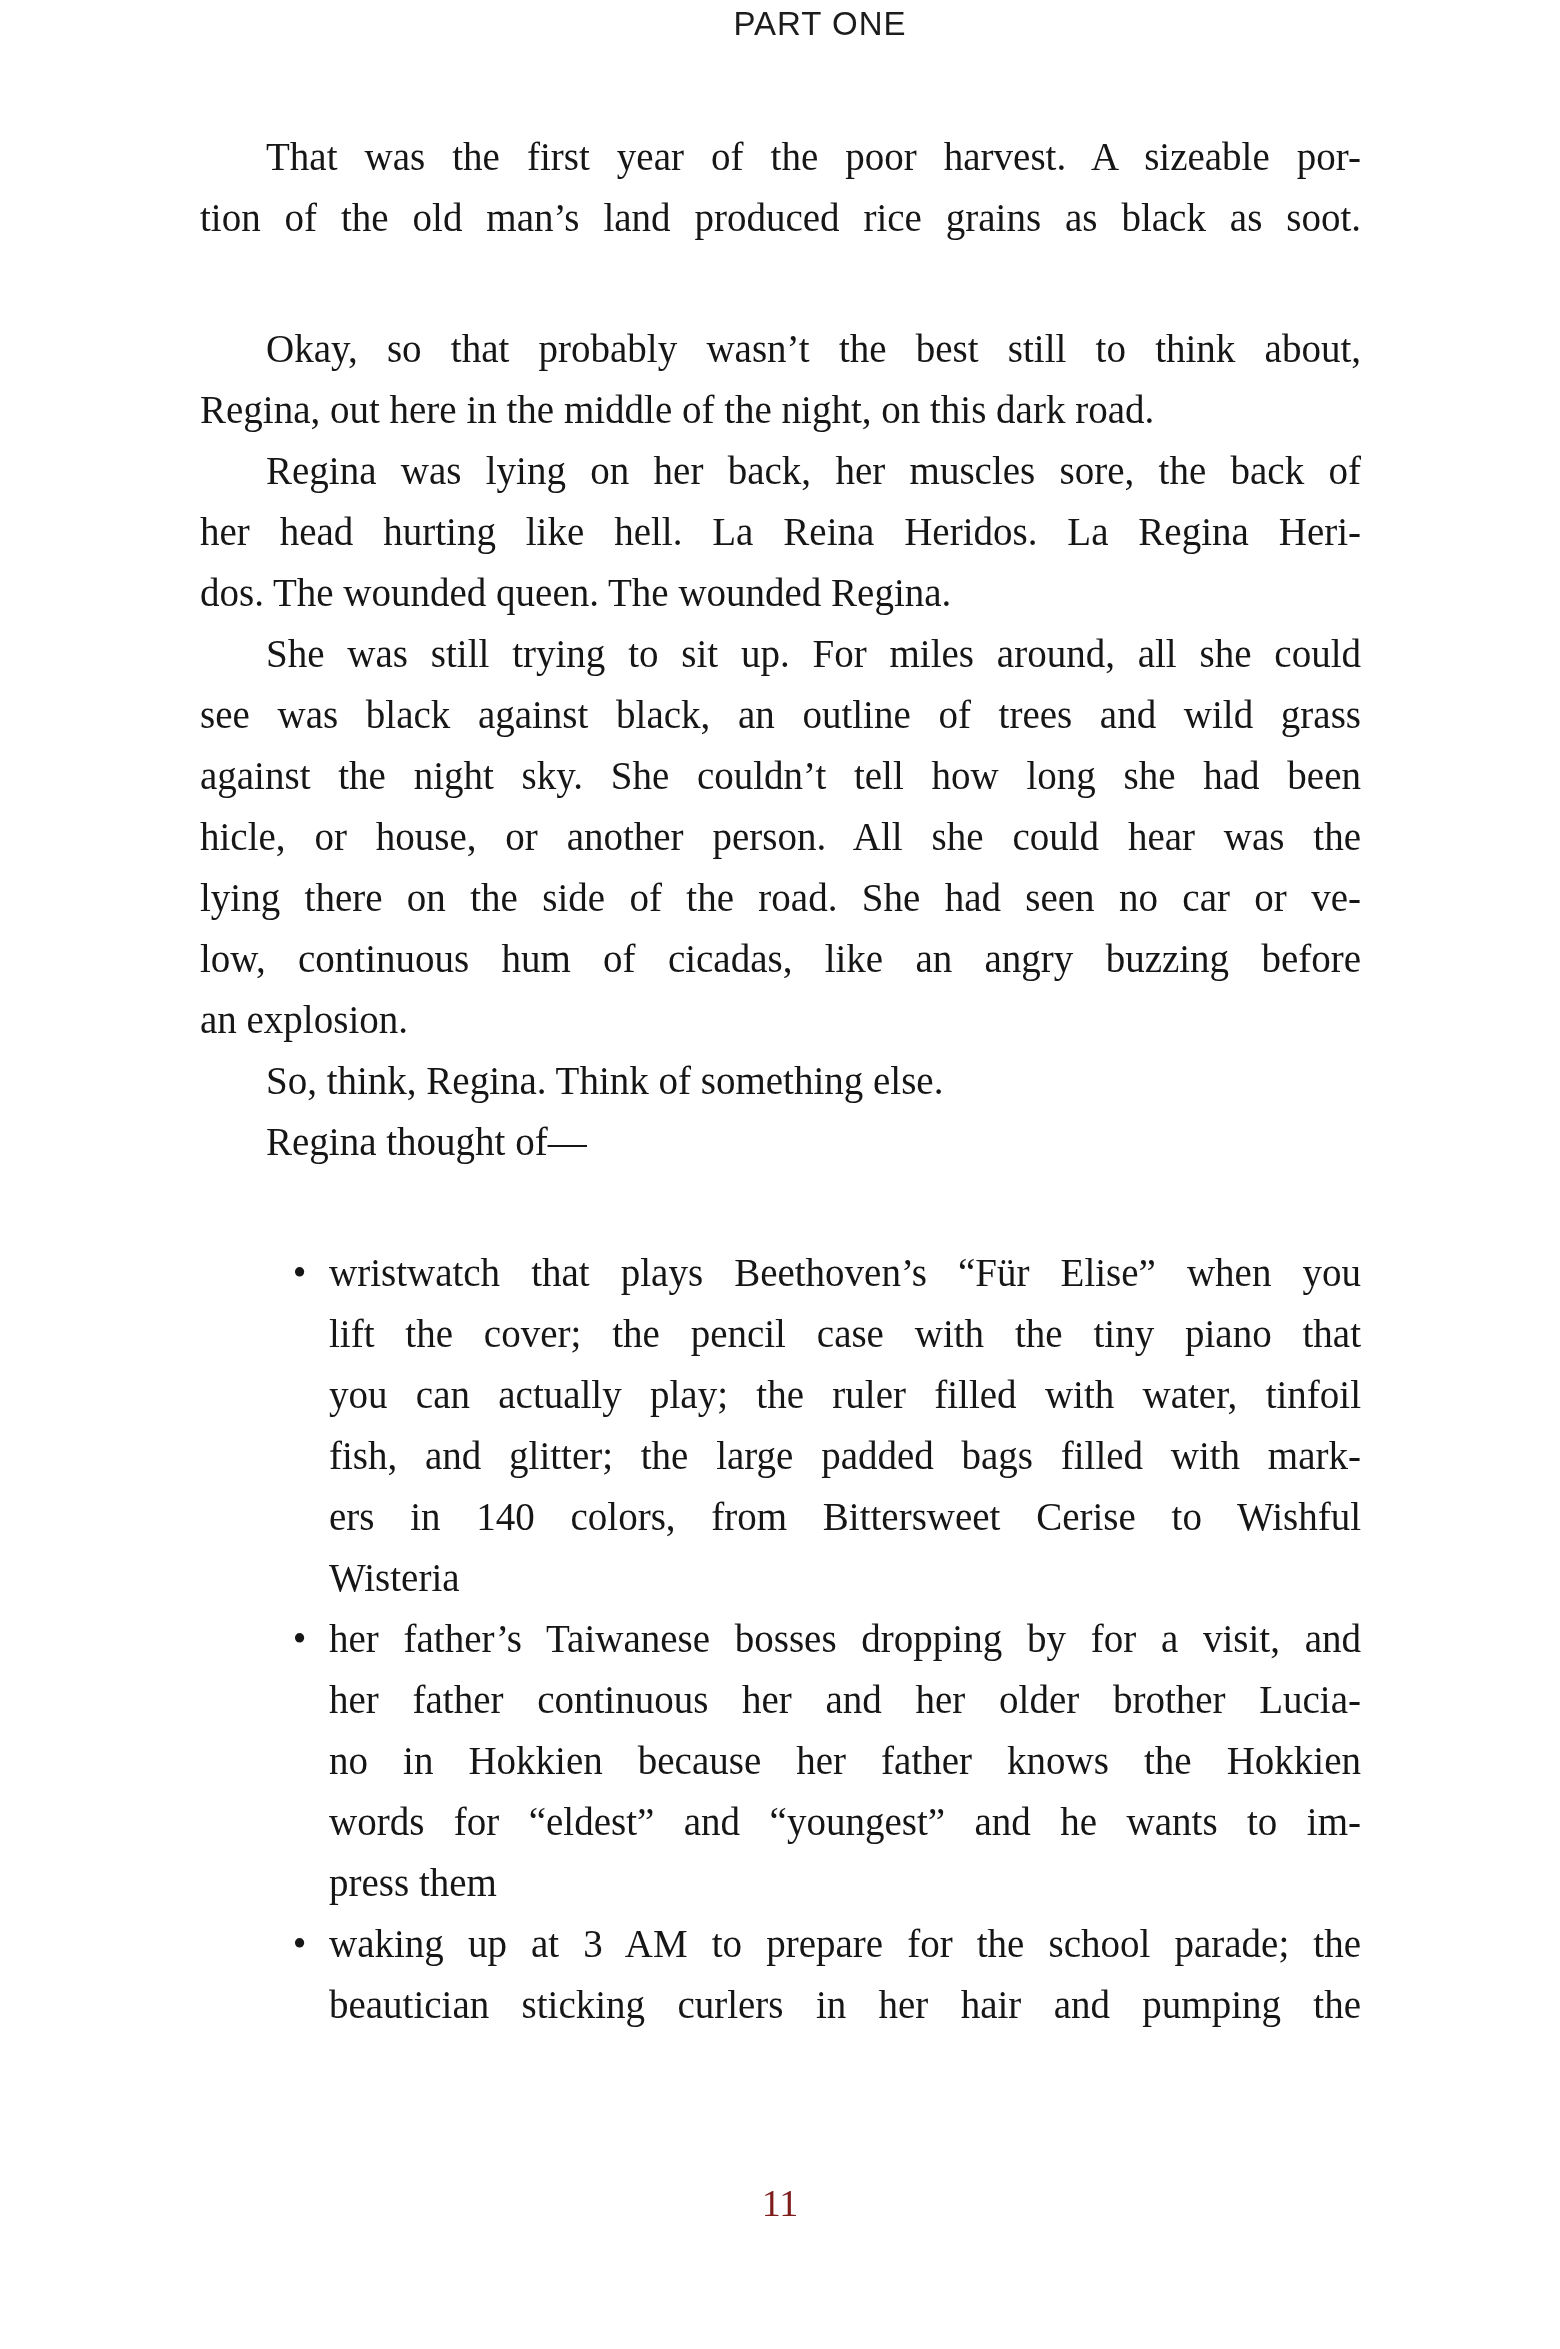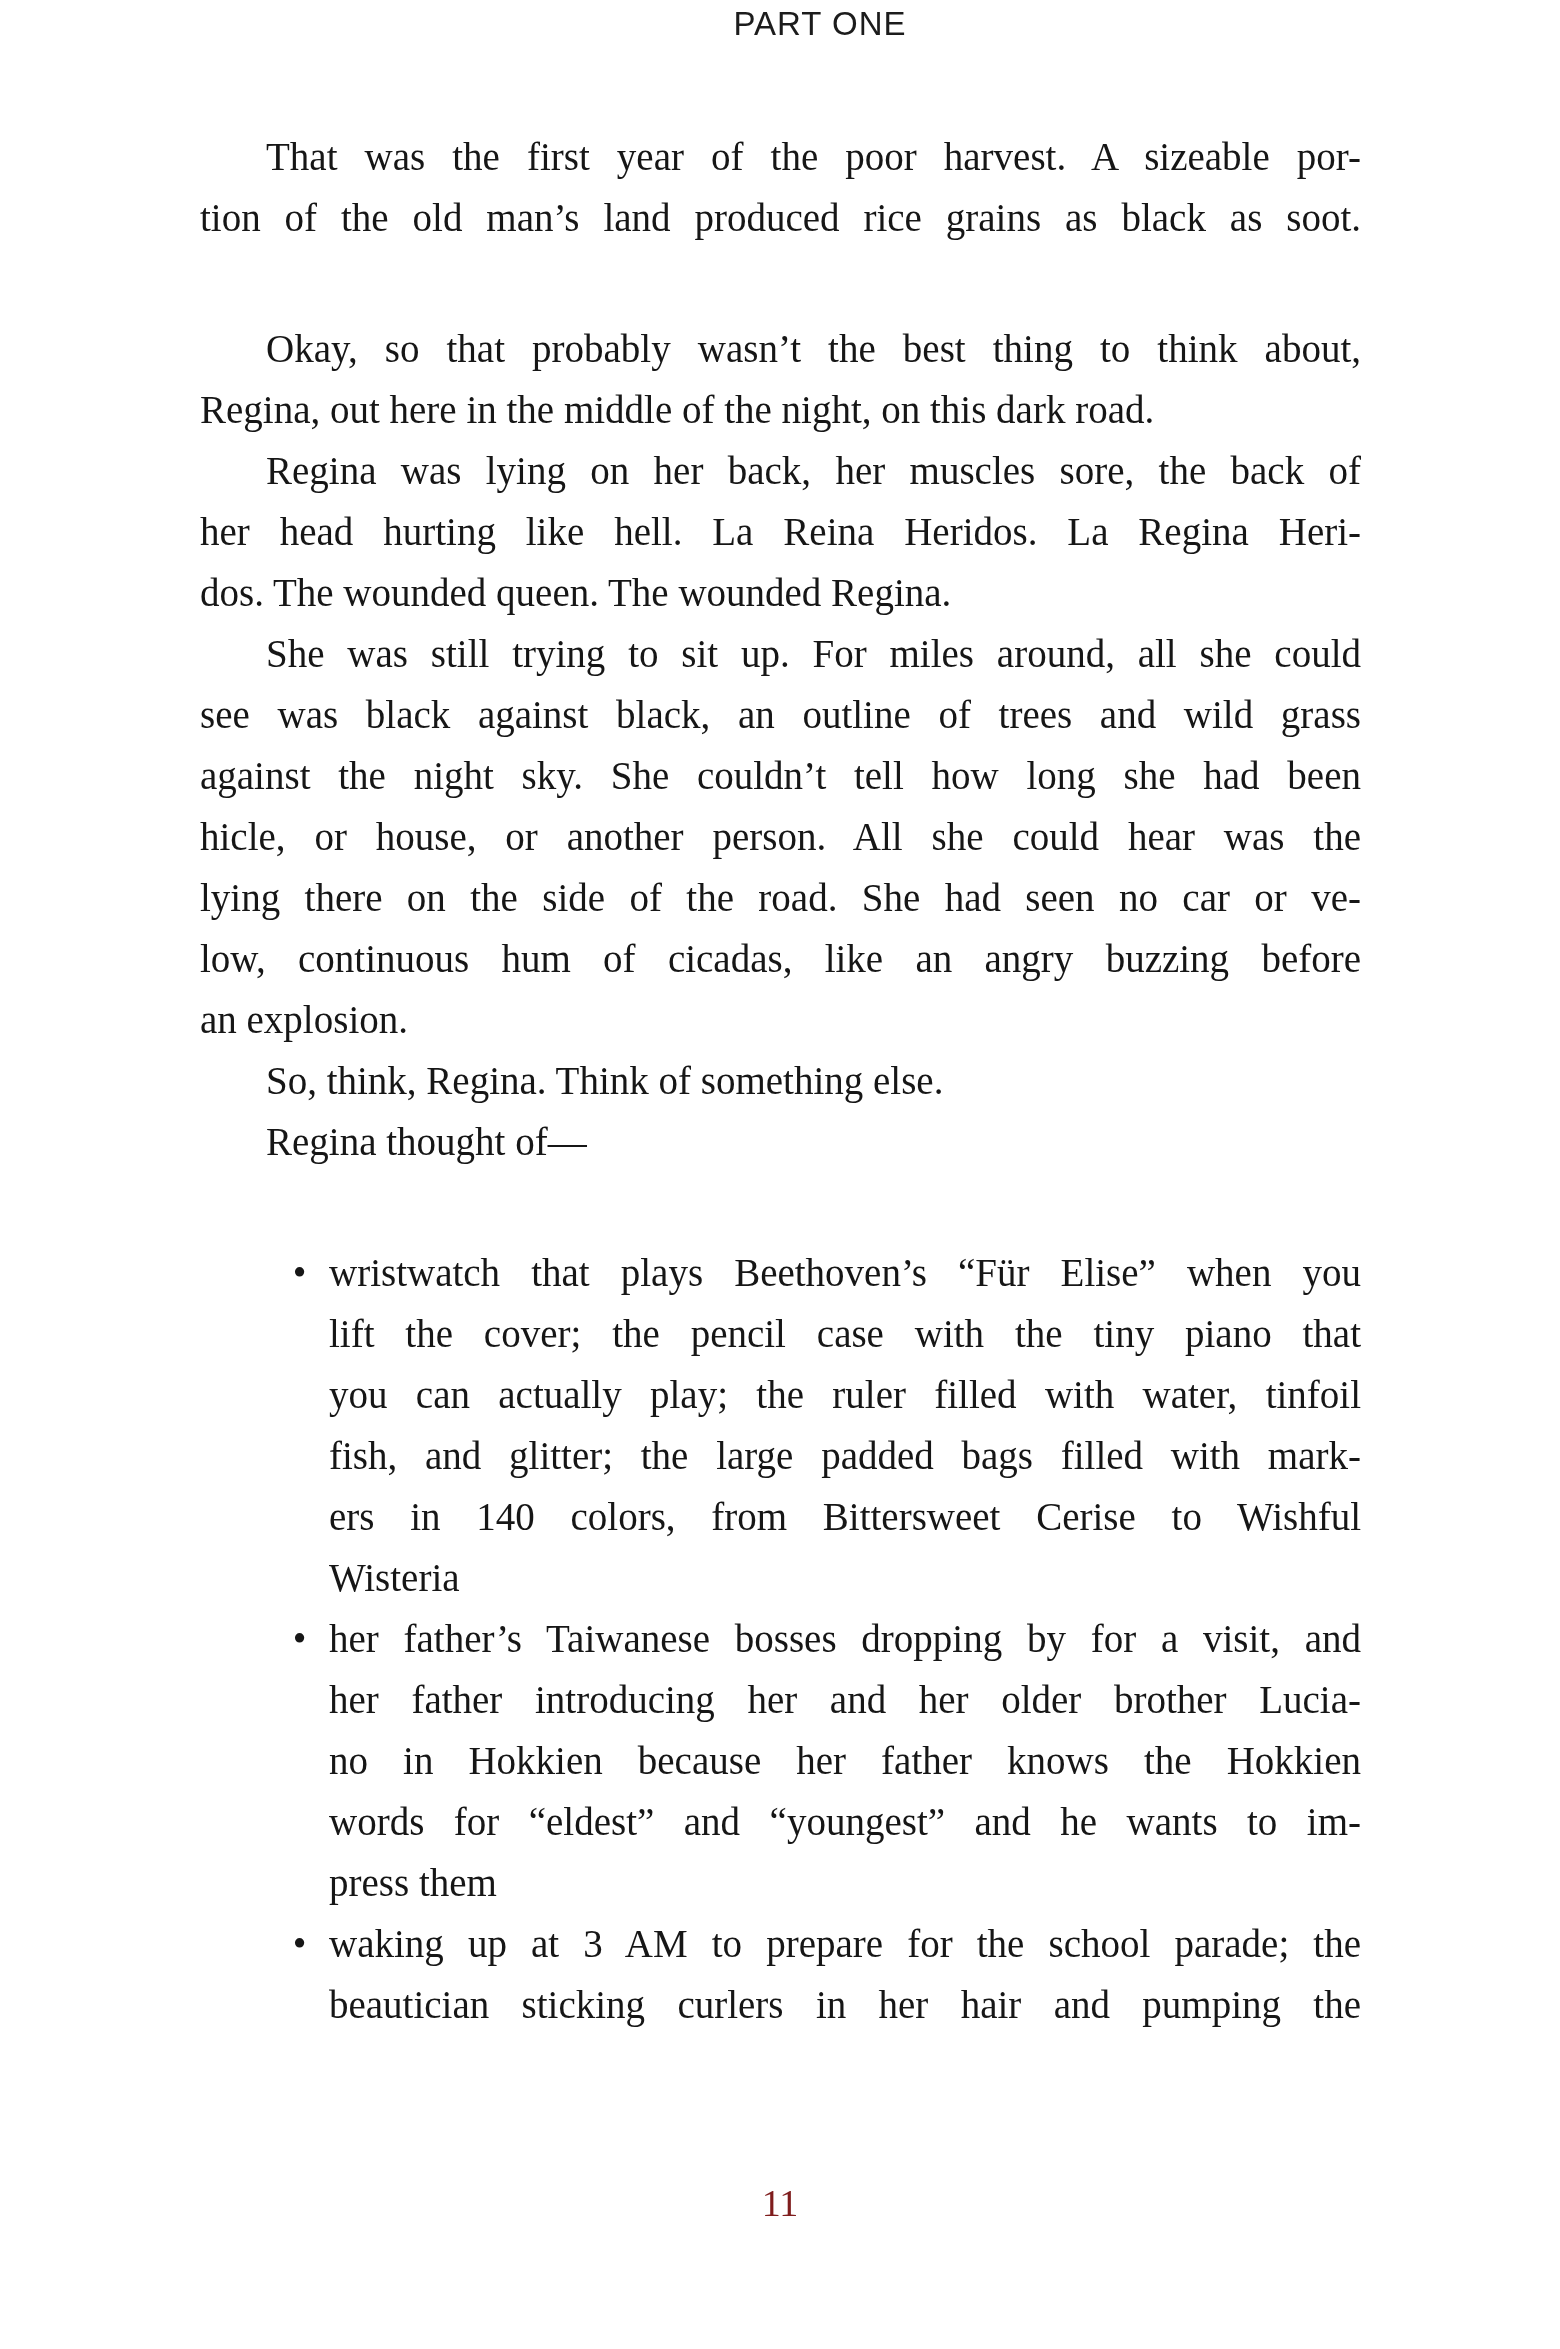--- a/index.html
+++ b/index.html
@@ -70,21 +70,21 @@
 <div class="page">
   <div class="running-head">PART ONE</div>
 
   <div class="content">
     <div id="paragraphs">
         <div class="para">
           <div class="line j indent">That was the first year of the poor harvest. A sizeable por-</div>
           <div class="line j">tion of the old man’s land produced rice grains as black as soot.</div>
         </div>
         <div class="para gap">
-          <div class="line j indent">Okay, so that probably wasn’t the best thing to think about,</div>
+          <div class="line j indent">Okay, so that probably wasn’t the best still to think about,</div>
           <div class="line">Regina, out here in the middle of the night, on this dark road.</div>
         </div>
         <div class="para">
           <div class="line j indent">Regina was lying on her back, her muscles sore, the back of</div>
           <div class="line j">her head hurting like hell. La Reina Heridos. La Regina Heri-</div>
           <div class="line">dos. The wounded queen. The wounded Regina.</div>
         </div>
         <div class="para">
           <div class="line j indent">She was still trying to sit up. For miles around, all she could</div>
           <div class="line j">see was black against black, an outline of trees and wild grass</div>
@@ -110,21 +110,21 @@
             <div class="line j">you can actually play; the ruler filled with water, tinfoil</div>
             <div class="line j">fish, and glitter; the large padded bags filled with mark-</div>
             <div class="line j">ers in 140 colors, from Bittersweet Cerise to Wishful</div>
             <div class="line">Wisteria</div>
           </div>
         </div>
         <div class="bullet-item">
           <span class="bullet-marker">•</span>
           <div class="bullet-lines">
             <div class="line j">her father’s Taiwanese bosses dropping by for a visit, and</div>
-            <div class="line j">her father introducing her and her older brother Lucia-</div>
+            <div class="line j">her father continuous her and her older brother Lucia-</div>
             <div class="line j">no in Hokkien because her father knows the Hokkien</div>
             <div class="line j">words for “eldest” and “youngest” and he wants to im-</div>
             <div class="line">press them</div>
           </div>
         </div>
         <div class="bullet-item">
           <span class="bullet-marker">•</span>
           <div class="bullet-lines">
             <div class="line j">waking up at 3 AM to prepare for the school parade; the</div>
             <div class="line j">beautician sticking curlers in her hair and pumping the</div>

